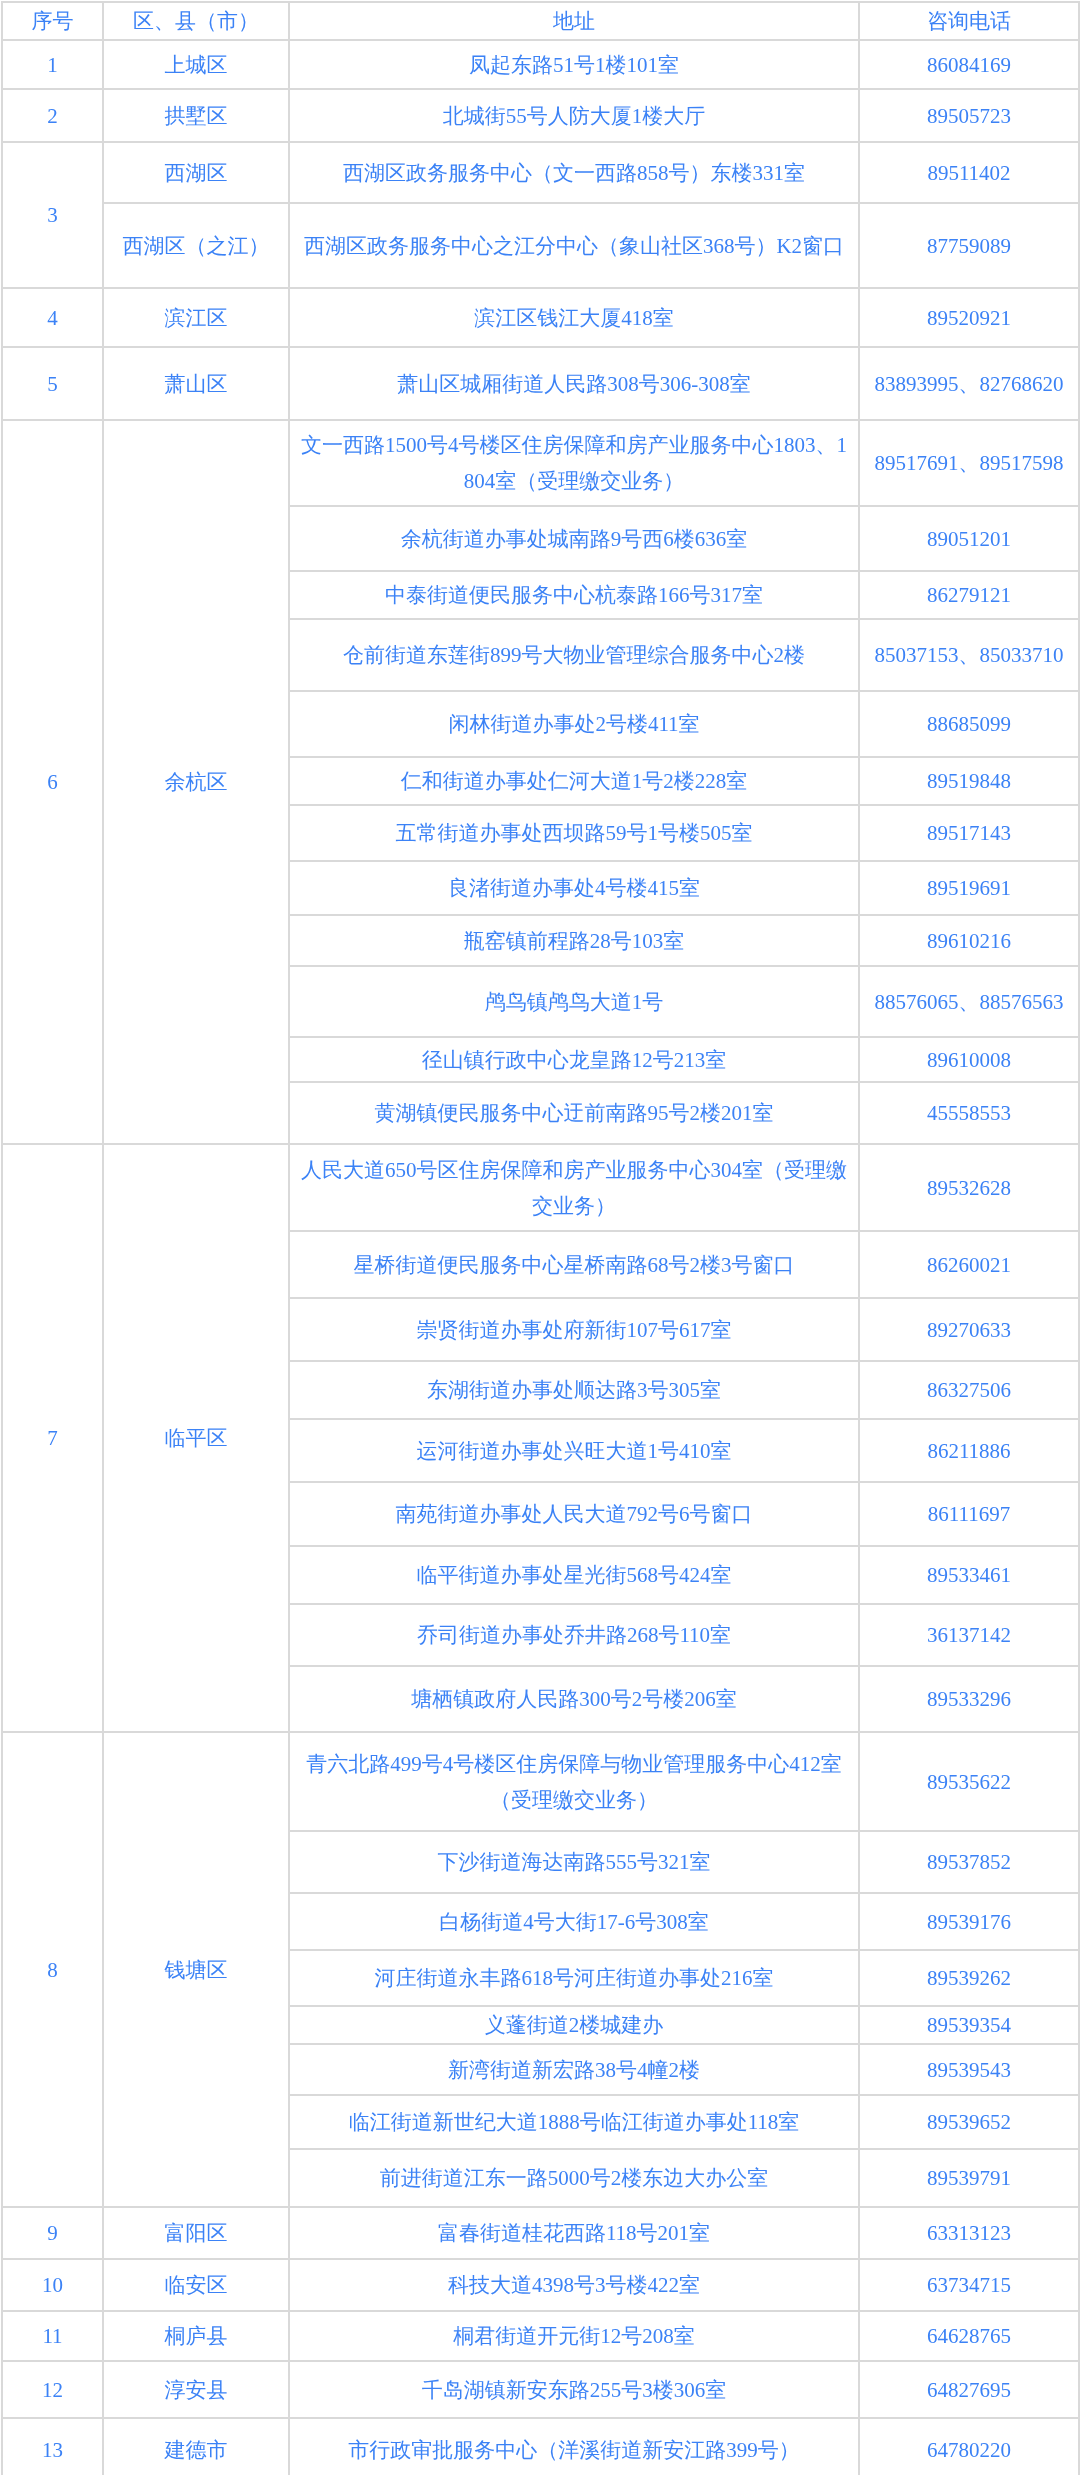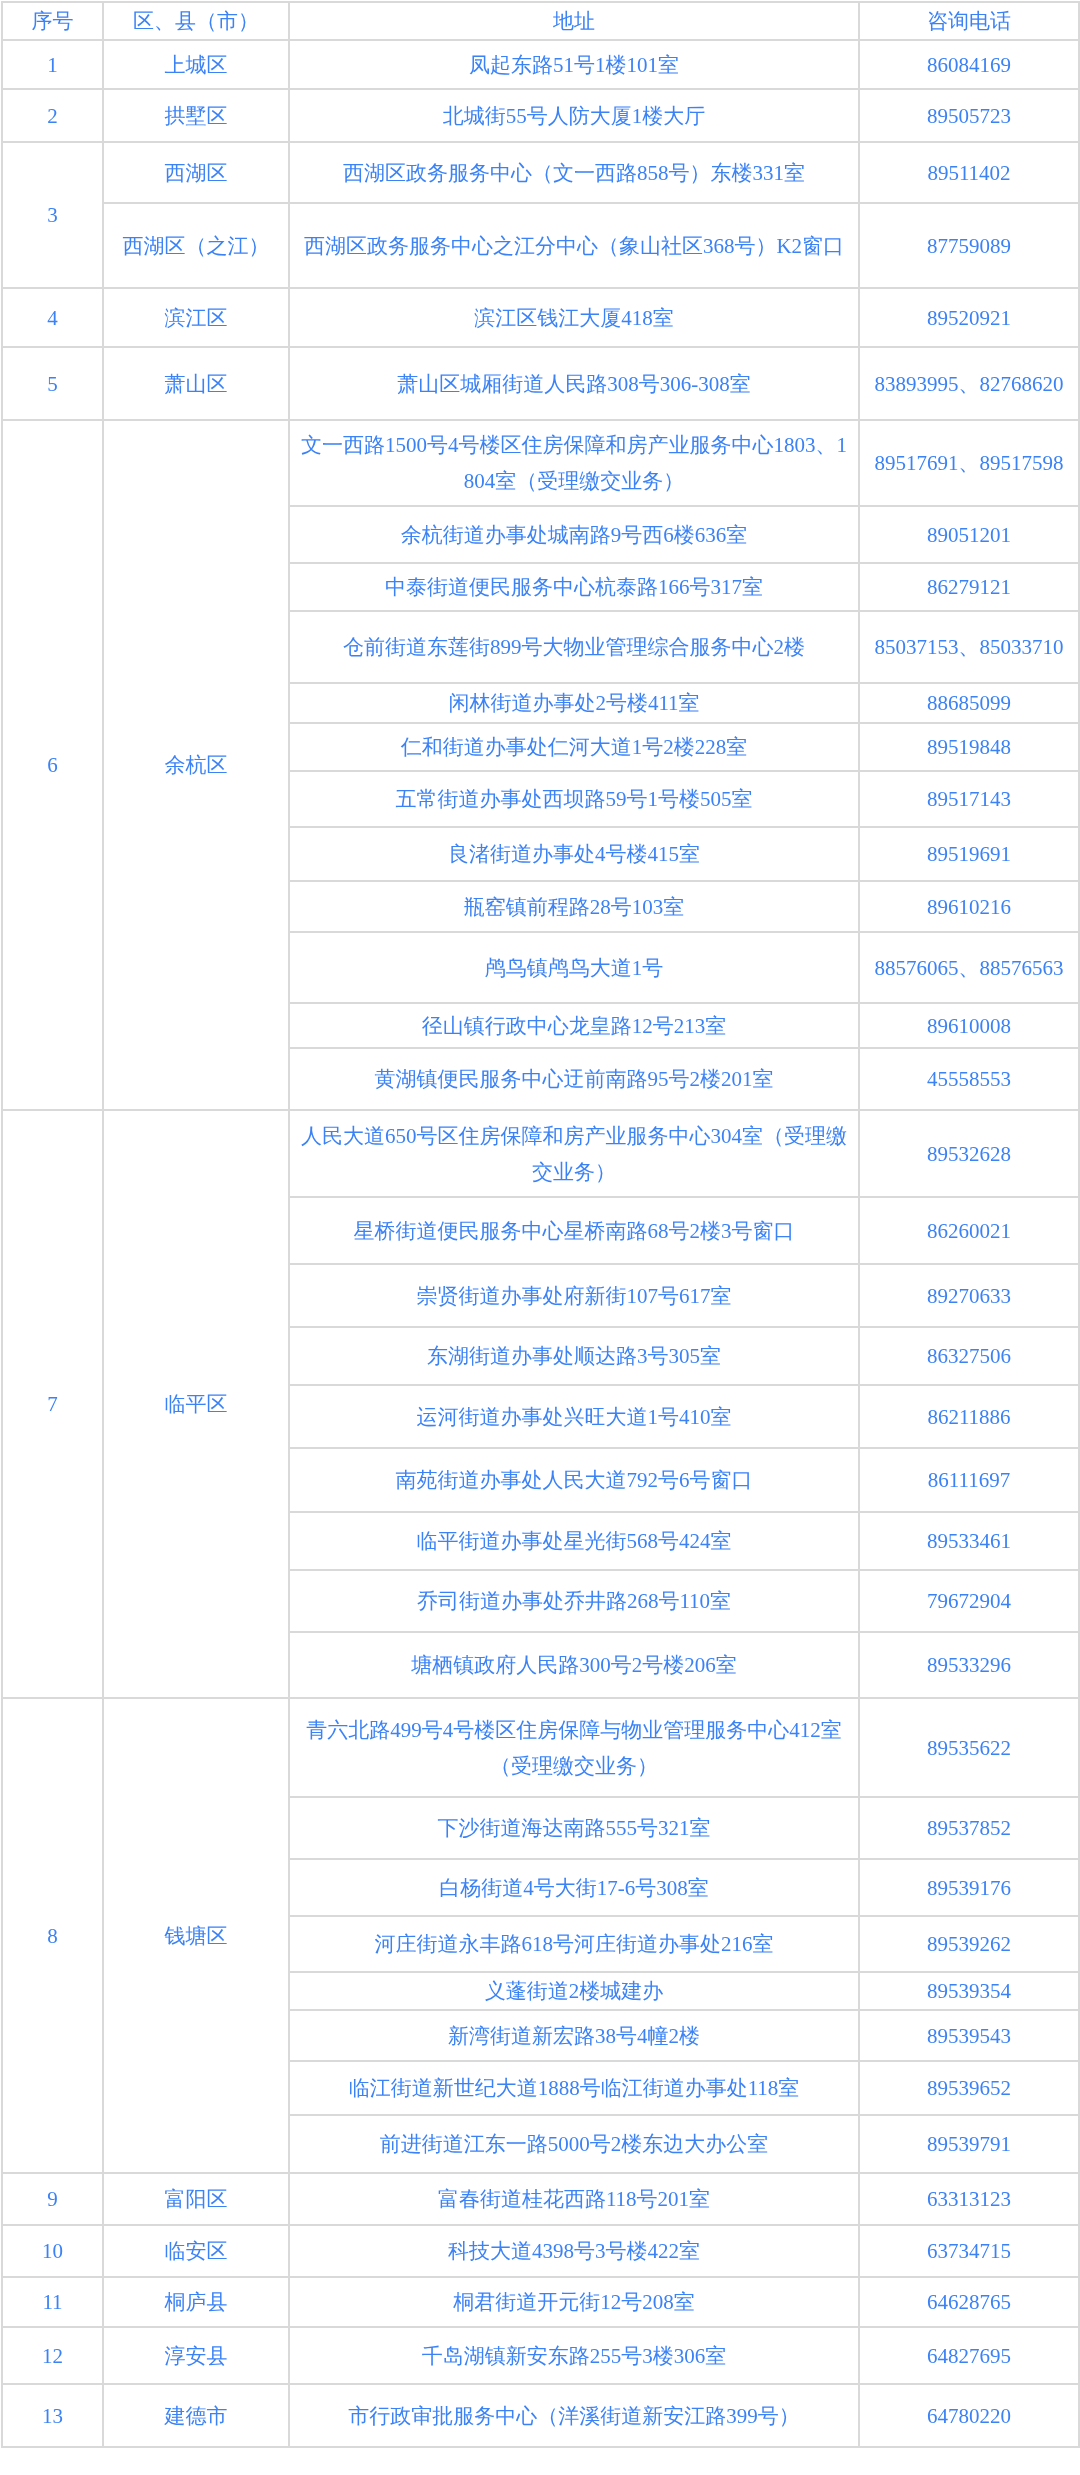--- a/index.html
+++ b/index.html
@@ -83,33 +83,33 @@
       <td class="addr">萧山区城厢街道人民路308号306-308室</td>
       <td class="phone">83893995、82768620</td>
     </tr>
 
     <tr style="height:86px">
       <td rowspan="12">6</td>
       <td rowspan="12">余杭区</td>
       <td class="addr">文一西路1500号4号楼区住房保障和房产业服务中心1803、1804室（受理缴交业务）</td>
       <td class="phone">89517691、89517598</td>
     </tr>
-    <tr style="height:57px">
+    <tr style="height:65px">
       <td class="addr">余杭街道办事处城南路9号西6楼636室</td>
       <td class="phone">89051201</td>
     </tr>
     <tr style="height:48px">
       <td class="addr">中泰街道便民服务中心杭泰路166号317室</td>
       <td class="phone">86279121</td>
     </tr>
     <tr style="height:72px">
       <td class="addr">仓前街道东莲街899号大物业管理综合服务中心2楼</td>
       <td class="phone">85037153、85033710</td>
     </tr>
-    <tr style="height:40px">
+    <tr style="height:66px">
       <td class="addr">闲林街道办事处2号楼411室</td>
       <td class="phone">88685099</td>
     </tr>
     <tr style="height:48px">
       <td class="addr">仁和街道办事处仁河大道1号2楼228室</td>
       <td class="phone">89519848</td>
     </tr>
     <tr style="height:56px">
       <td class="addr">五常街道办事处西坝路59号1号楼505室</td>
       <td class="phone">89517143</td>
@@ -160,21 +160,21 @@
     <tr style="height:64px">
       <td class="addr">南苑街道办事处人民大道792号6号窗口</td>
       <td class="phone">86111697</td>
     </tr>
     <tr style="height:58px">
       <td class="addr">临平街道办事处星光街568号424室</td>
       <td class="phone">89533461</td>
     </tr>
     <tr style="height:62px">
       <td class="addr">乔司街道办事处乔井路268号110室</td>
-      <td class="phone">79672904</td>
+      <td class="phone">36137142</td>
     </tr>
     <tr style="height:66px">
       <td class="addr">塘栖镇政府人民路300号2号楼206室</td>
       <td class="phone">89533296</td>
     </tr>
 
     <tr style="height:99px">
       <td rowspan="8">8</td>
       <td rowspan="8">钱塘区</td>
       <td class="addr">青六北路499号4号楼区住房保障与物业管理服务中心412室（受理缴交业务）</td>

